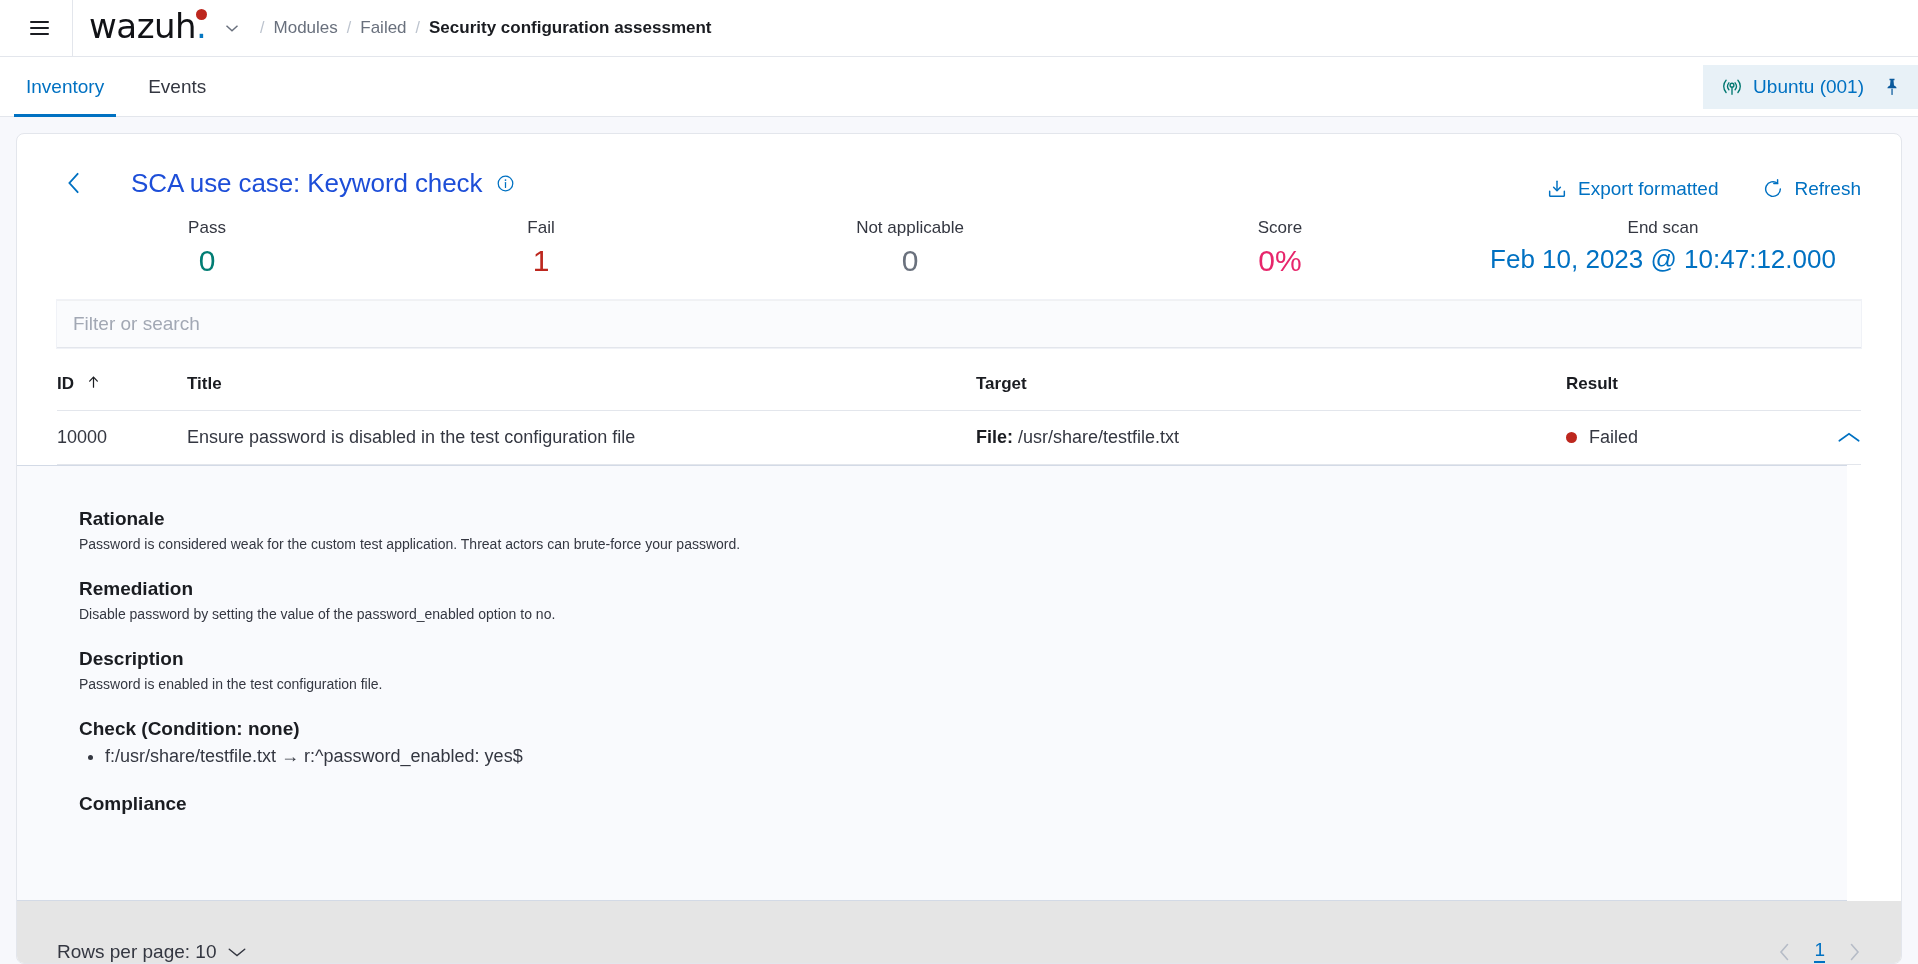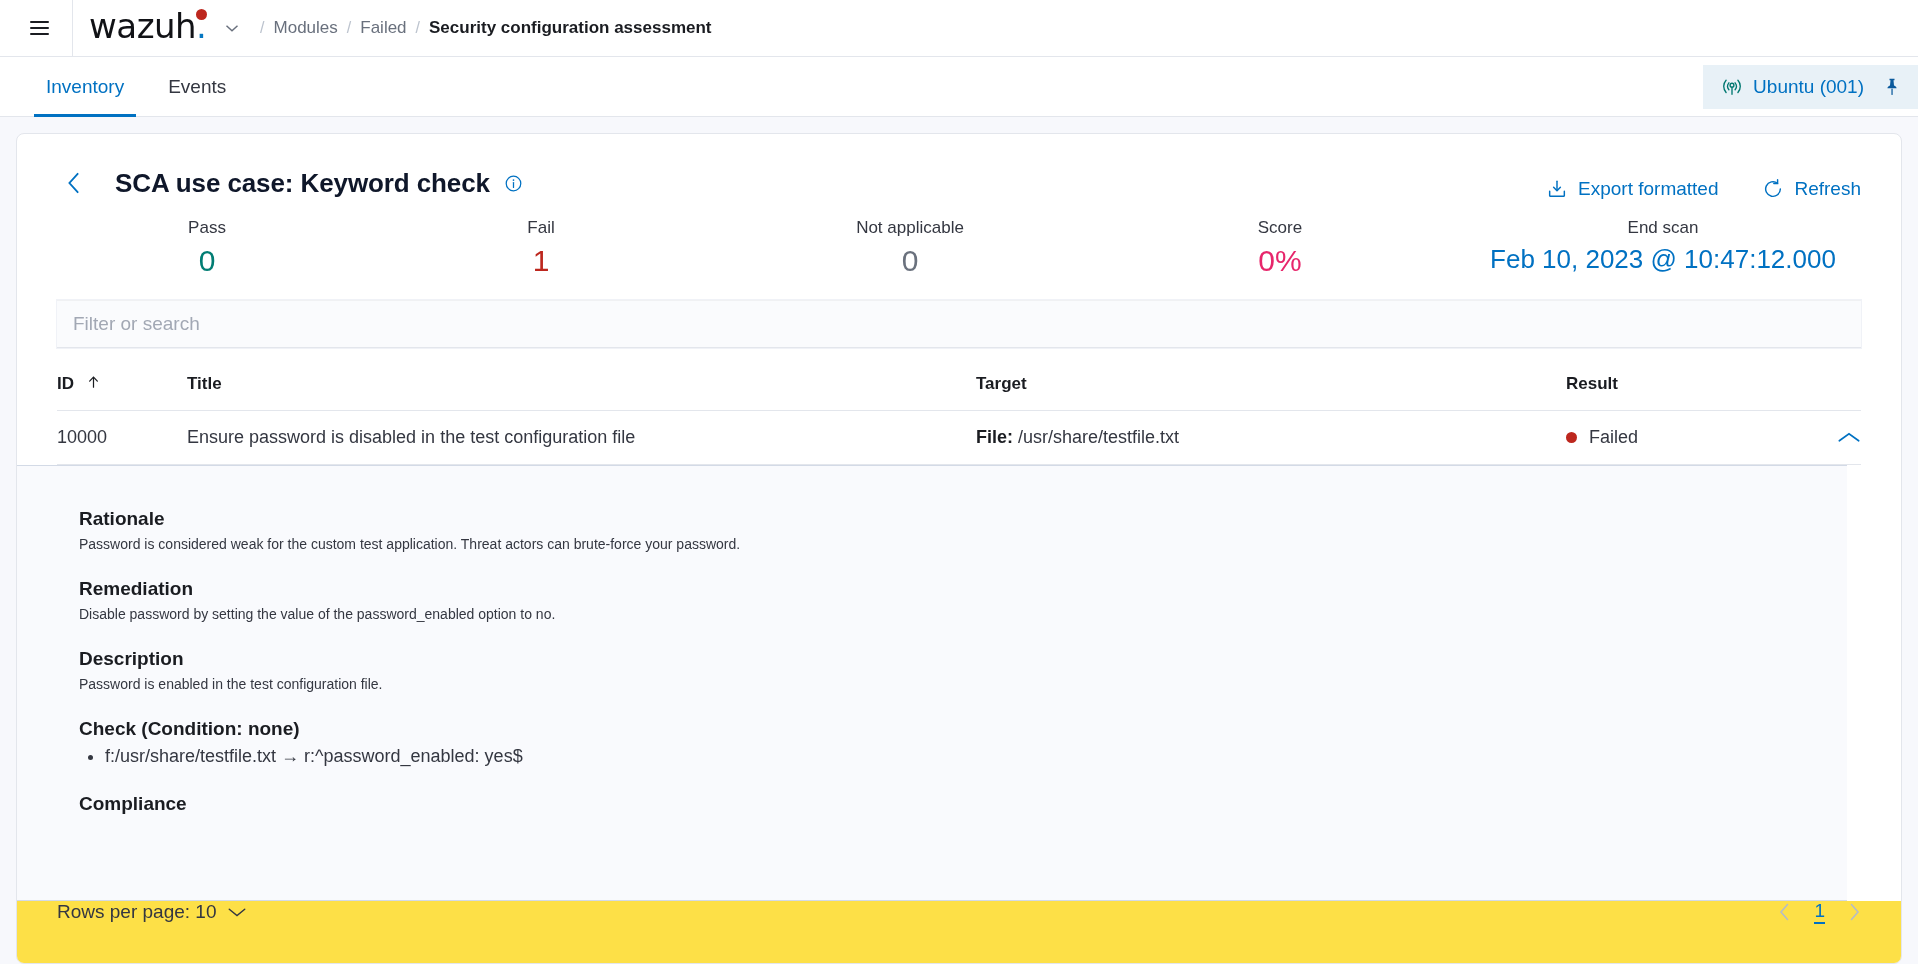--- a/index.html
+++ b/index.html
@@ -62,21 +62,21 @@
   
   .tabsrow {
     height: 60px;
     display: flex;
     align-items: stretch;
     justify-content: space-between;
     background: #FFFFFF;
     border-bottom: 1px solid #E3E6EC;
     position: relative;
   }
-  .tabs { display: flex; align-items: stretch; padding-left: 24px; }
+  .tabs { display: flex; align-items: stretch; padding-left: 4px; }
   .tab {
     display: flex; align-items: center;
     padding: 0 22px;
     font-size: 19px;
     color: #343741;
     cursor: pointer;
     position: relative;
   }
   .tab.active { color: #0071C2; }
   .tab.active:after {
@@ -117,22 +117,23 @@
   
   .titlerow {
     display: flex; align-items: center;
     padding: 32px 40px 0 40px;
   }
   .backbtn {
     cursor: pointer; display: flex; align-items: center;
     padding: 4px 6px; margin-right: 24px;
   }
   .cardtitle {
-    font-size: 26px; font-weight: 700; color: #0f172a;
+    font-size: 26px; font-weight: 400; color: #1d4ed8;
     letter-spacing: -0.1px;
+    margin-left: 16px;
   }
   .info-icon { margin-left: 14px; cursor: pointer; display:flex; align-items:center; }
   .titlerow-actions {
     margin-left: auto; display: flex; align-items: flex-start; gap: 44px; margin-top: 12px;
   }
   .action-btn {
     display: flex; align-items: center; gap: 10px;
     color: #0071C2; font-size: 19px; cursor: pointer;
   }
 
@@ -221,24 +222,24 @@
   }
   .d-text {
     font-size: 14px; color: #343741; margin-bottom: 26px;
   }
   .d-list { margin: 0 0 26px 26px; }
   .d-list li { font-size: 18px; color: #343741; }
   .d-head.last { margin-bottom: 0; }
 
   
   .footer {
-    display: flex; align-items: flex-start;
+    display: flex; align-items: flex-end;
     padding: 0 40px;
     height: 62px;
-    background: #fde047;
+    background: #e5e5e5;
   }
   .rowsper {
     display: flex; align-items: center; gap: 10px;
     font-size: 19px; color: #343741; cursor: pointer;
   }
   .pager { margin-left: auto; display: flex; align-items: center; gap: 22px; }
   .pg-arrow { cursor: pointer; display: flex; align-items: center; }
   .pg-num {
     color: #0071C2; font-size: 19px;
     border-bottom: 2px solid #0071C2;

